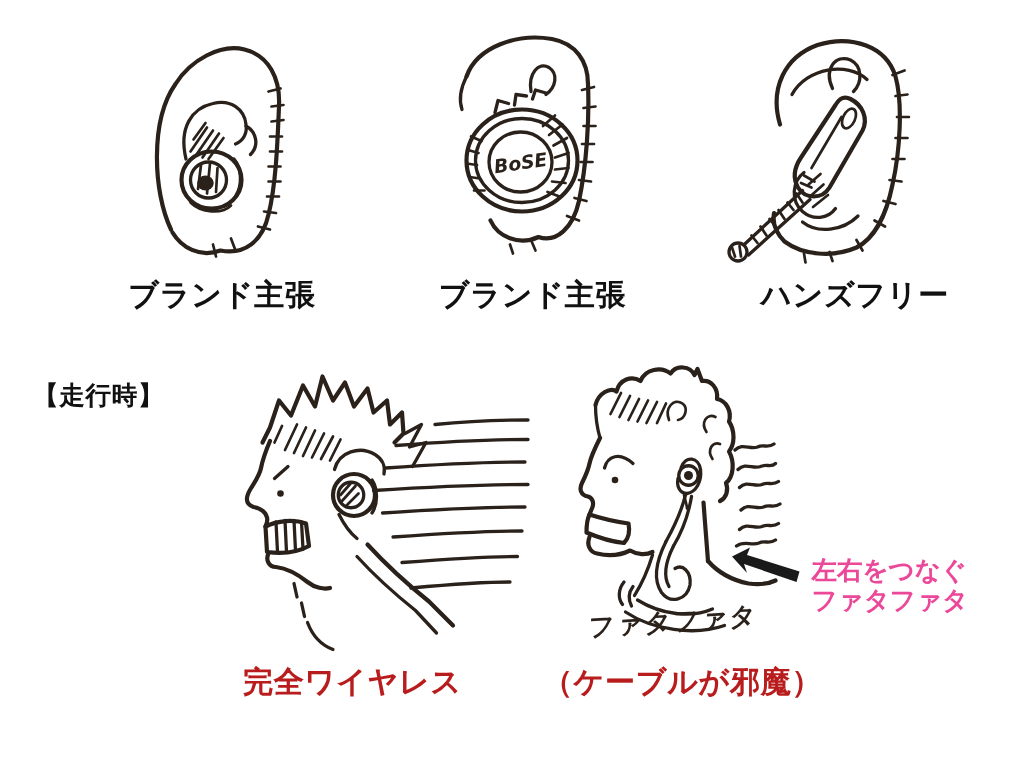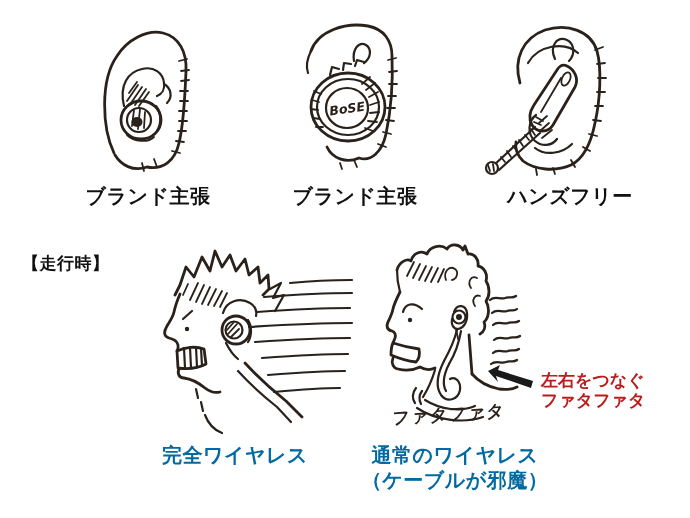--- a/index.html
+++ b/index.html
@@ -31,31 +31,31 @@
     font-weight:700;
     color:#111111;
     letter-spacing:0.5px;
   }
   .caption{
     position:absolute;
     width:190px;
     text-align:center;
     font-size:20px;
     font-weight:700;
-    color:#0369a1;
+    color:#b91c1c;
     line-height:25px;
     letter-spacing:0.5px;
     white-space:nowrap;
   }
   .annotation{
     position:absolute;
     left:541px;top:371px;
     font-size:17px;
     font-weight:700;
-    color:#b91c1c;
+    color:#ec4899;
     line-height:20px;
     white-space:nowrap;
   }
   .sound-effect{
     position:absolute;
     left:392px;top:403px;
     font-size:17px;
     font-weight:600;
     color:#2a211b;
     letter-spacing:1.5px;
@@ -246,17 +246,16 @@
 
   <div class="annotation">
     <div>左右をつなぐ</div>
     <div>ファタファタ</div>
   </div>
 
   <div class="caption" style="left:140px;top:443px;">
     <div>完全ワイヤレス</div>
   </div>
   <div class="caption" style="left:360px;top:443px;">
-    <div>通常のワイヤレス</div>
     <div>（ケーブルが邪魔）</div>
   </div>
 
 </div>
 
 </body></html>

